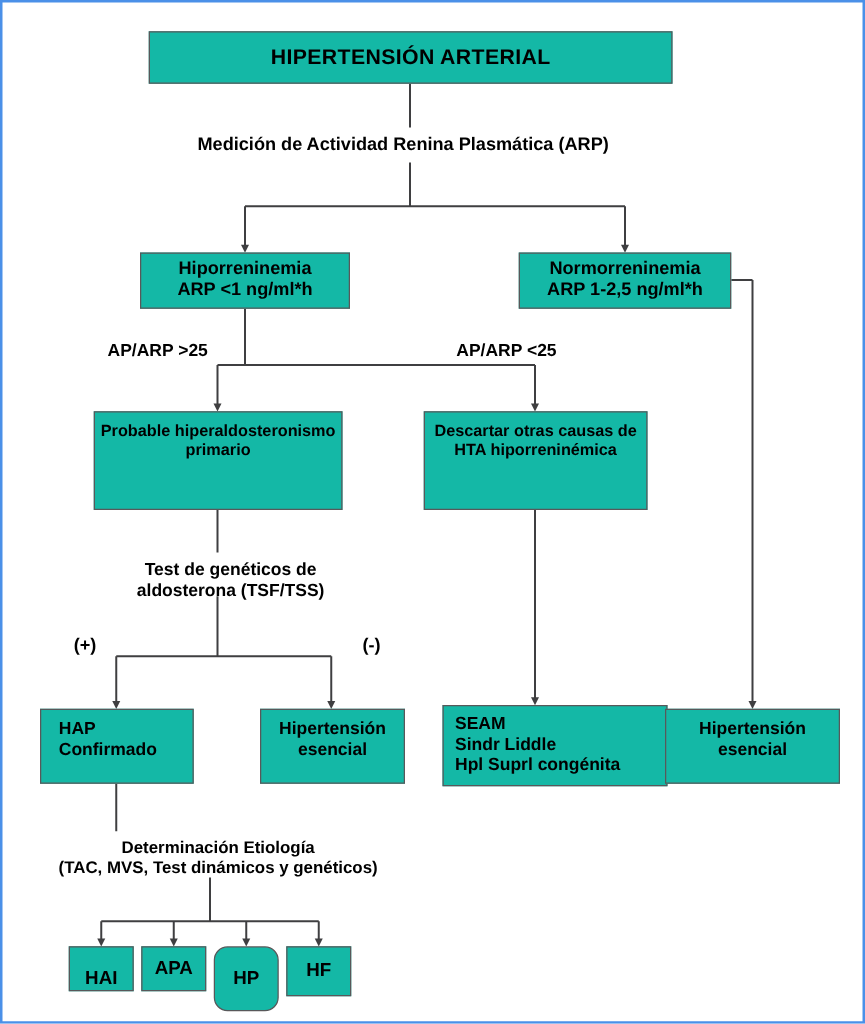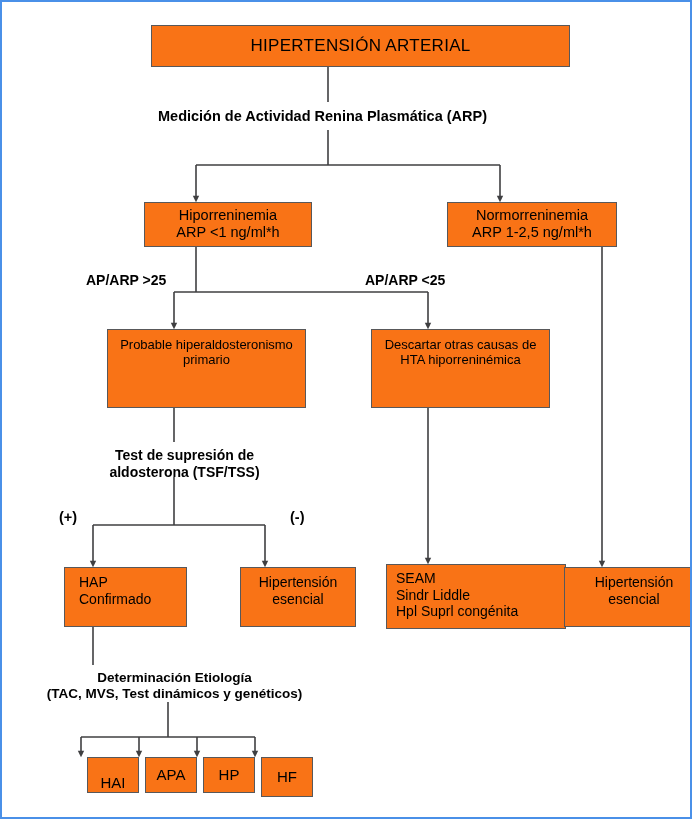--- a/index.html
+++ b/index.html
@@ -21,29 +21,28 @@
     position: absolute;
     left: 0;
     top: 0;
     width: 692px;
     height: 819px;
   }
   .node {
     position: absolute;
     box-sizing: border-box;
     border: 1.5px solid #58585a;
-    background: #f97316;
+    background: #14b8a6;
     color: #000000;
-    font-weight: normal;
+    font-weight: bold;
     display: flex;
     align-items: flex-start;
     justify-content: center;
     line-height: 1.18;
     z-index: 3;
-    margin-left: 32px;
   }
   .node .txt { display: block; }
   .node.center-txt { text-align: center; }
   .node.left-txt {
     align-items: flex-start;
     justify-content: flex-start;
     text-align: left;
   }
   .node.mid-v { align-items: center; }
 
@@ -67,21 +66,21 @@
   #n-normo  { left: 413px; top: 200px; width: 170px; height: 45px; font-size: 14.5px; padding-top: 4px; }
   #n-probable { left: 73px;  top: 327px; width: 199px; height: 79px; font-size: 13px; padding-top: 7px; }
   #n-descartar { left: 337px; top: 327px; width: 179px; height: 79px; font-size: 13px; padding-top: 7px; }
   #n-hap    { left: 30px;  top: 565px; width: 123px; height: 60px; font-size: 14px; padding: 6px 0 0 14px; }
   #n-hta1   { left: 206px; top: 565px; width: 116px; height: 60px; font-size: 14px; padding-top: 6px; }
   #n-seam   { left: 352px; top: 562px; width: 180px; height: 65px; font-size: 14px; padding: 5px 0 0 9px; }
   #n-hta2   { left: 530px; top: 565px; width: 140px; height: 60px; font-size: 14px; padding-top: 6px; }
 
   #n-hai { left: 53px;  top: 755px; width: 52px; height: 36px; font-size: 15px; align-items: flex-end; }
   #n-apa { left: 111px; top: 755px; width: 52px; height: 36px; font-size: 15px; align-items: center; }
-  #n-hp  { left: 169px; top: 755px; width: 52px; height: 36px; font-size: 15px; align-items: center; }
+  #n-hp  { left: 169px; top: 755px; width: 52px; height: 52px; font-size: 15px; align-items: center; border-radius: 11px; }
   #n-hf  { left: 227px; top: 755px; width: 52px; height: 40px; font-size: 15px; align-items: center; }
 
   #l-arp      { left: 156px; top: 106px; font-size: 14.5px; }
   #l-apgt     { left: 84px;  top: 270px; font-size: 14px; }
   #l-aplt     { left: 363px; top: 270px; font-size: 14px; }
   #l-test     { left: 90px;  top: 445px; width: 185px; font-size: 14px; }
   #l-plus     { left: 57px;  top: 507px; font-size: 14.5px; }
   #l-minus    { left: 288px; top: 507px; font-size: 14.5px; }
   #l-determ   { left: 20px;  top: 668px; width: 305px; font-size: 13.5px; }
 </style>
@@ -155,21 +154,21 @@
   <div class="node center-txt" id="n-descartar">
     <span class="txt" style="white-space:pre-line">Descartar otras causas de
 HTA hiporreninémica</span>
   </div>
 
   <div class="node center-txt" id="n-probable">
     <span class="txt" style="white-space:pre-line">Probable hiperaldosteronismo
 primario</span>
   </div>
 
-  <div class="lbl center" id="l-test">Test de supresión de
+  <div class="lbl center" id="l-test">Test de genéticos de
 aldosterona (TSF/TSS)</div>
 
   <div class="lbl" id="l-plus">(+)</div>
   <div class="lbl" id="l-minus">(-)</div>
 
   <div class="node left-txt" id="n-hap">
     <span class="txt" style="white-space:pre-line">HAP
 Confirmado</span>
   </div>
 

